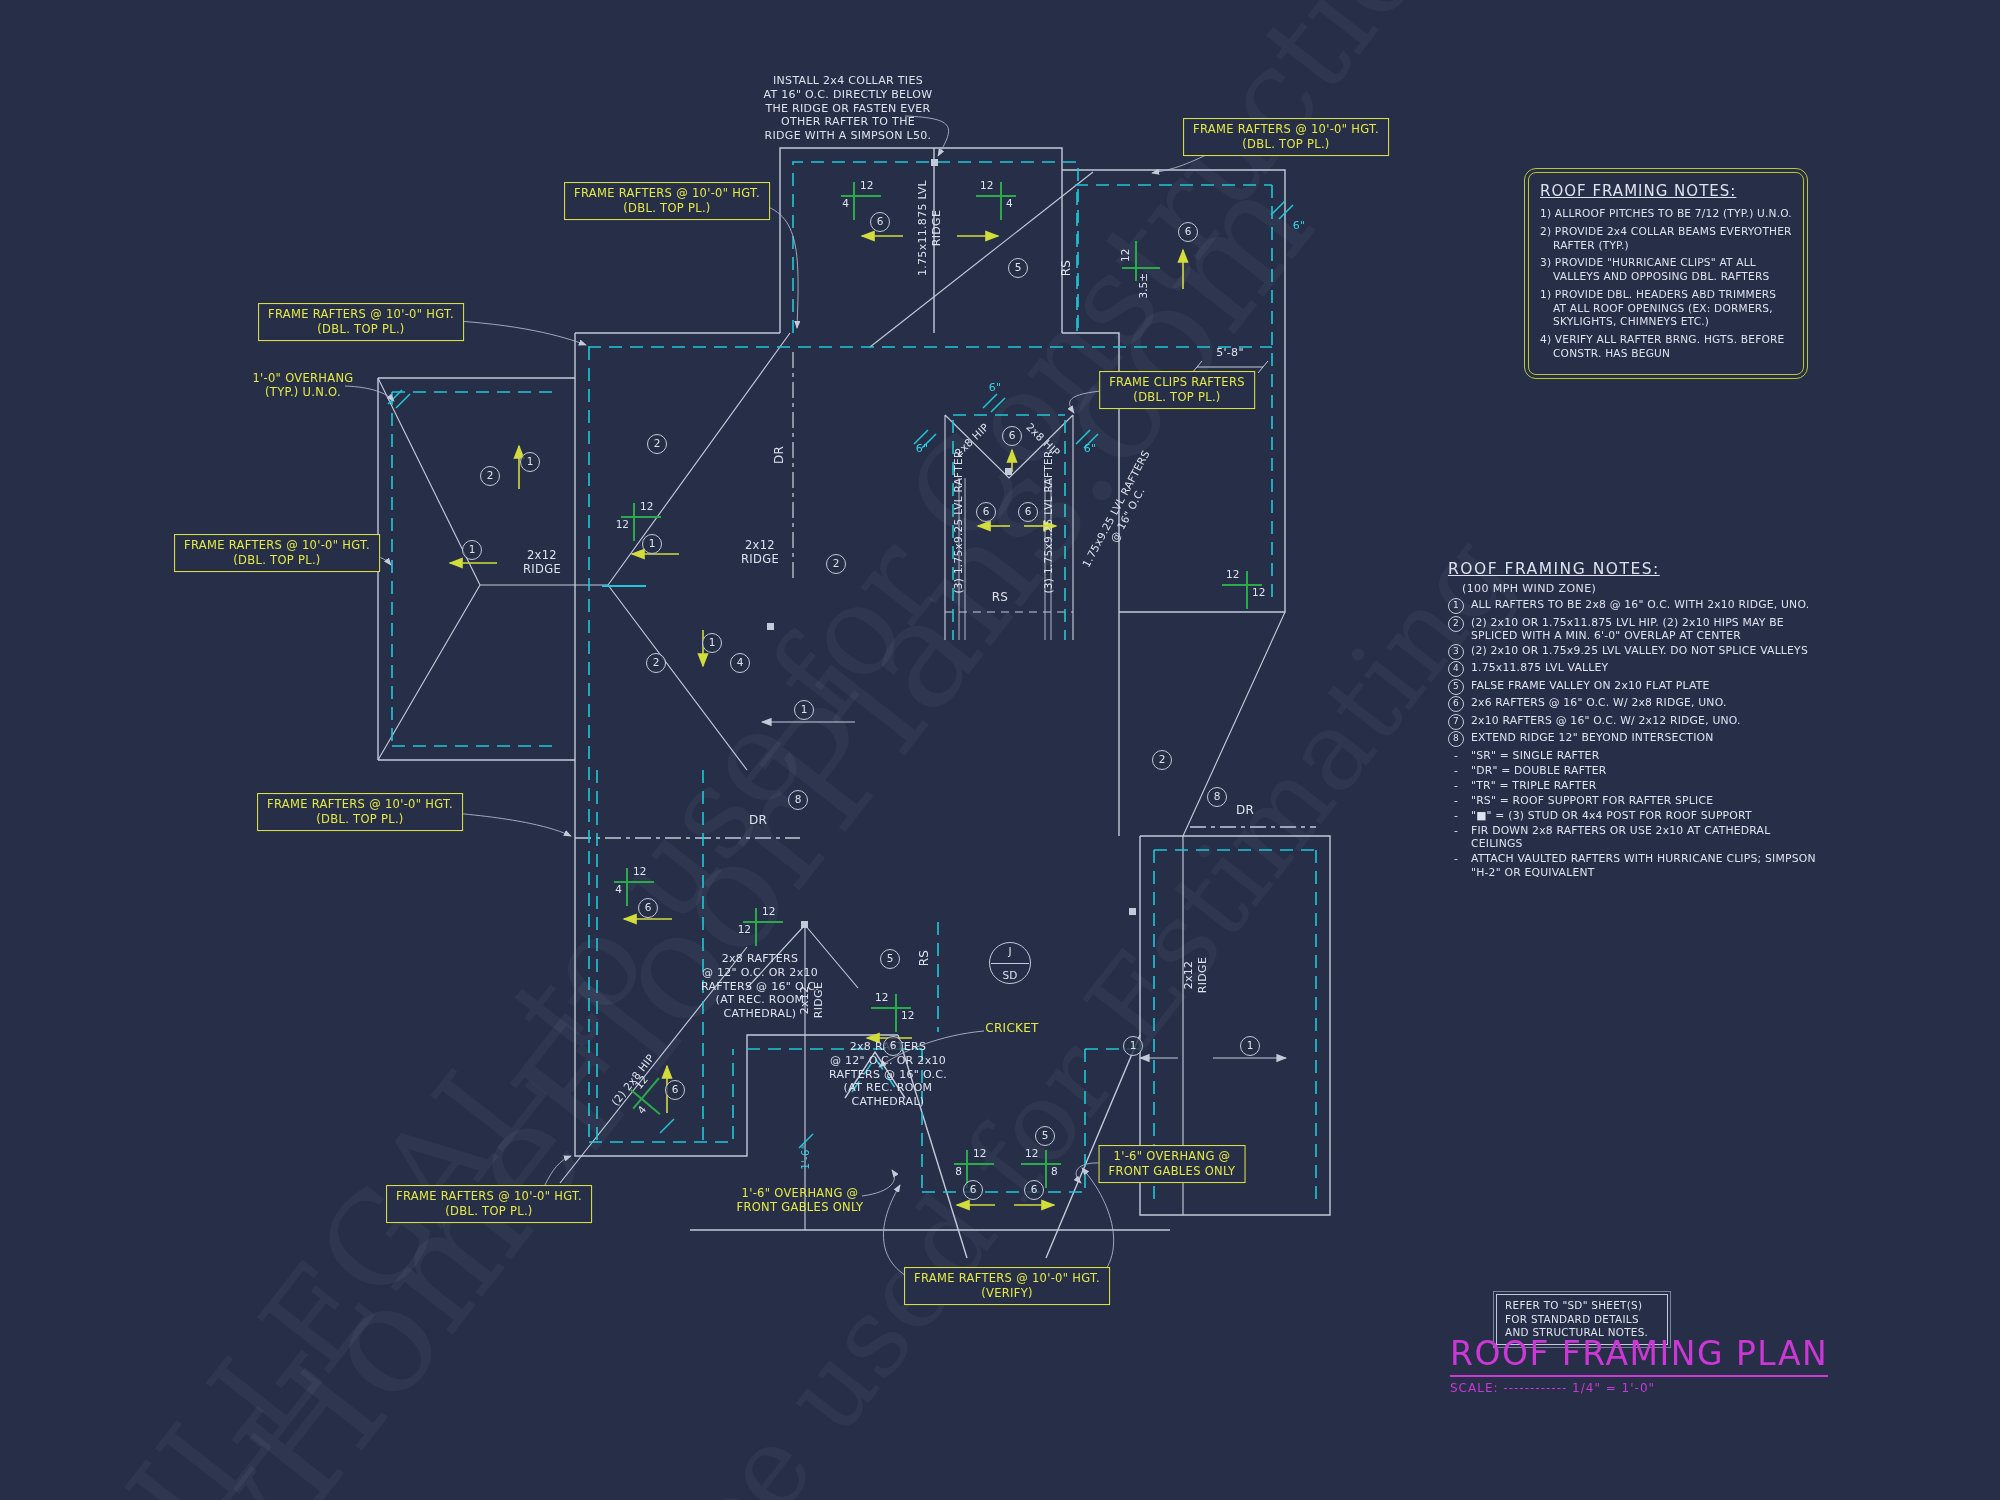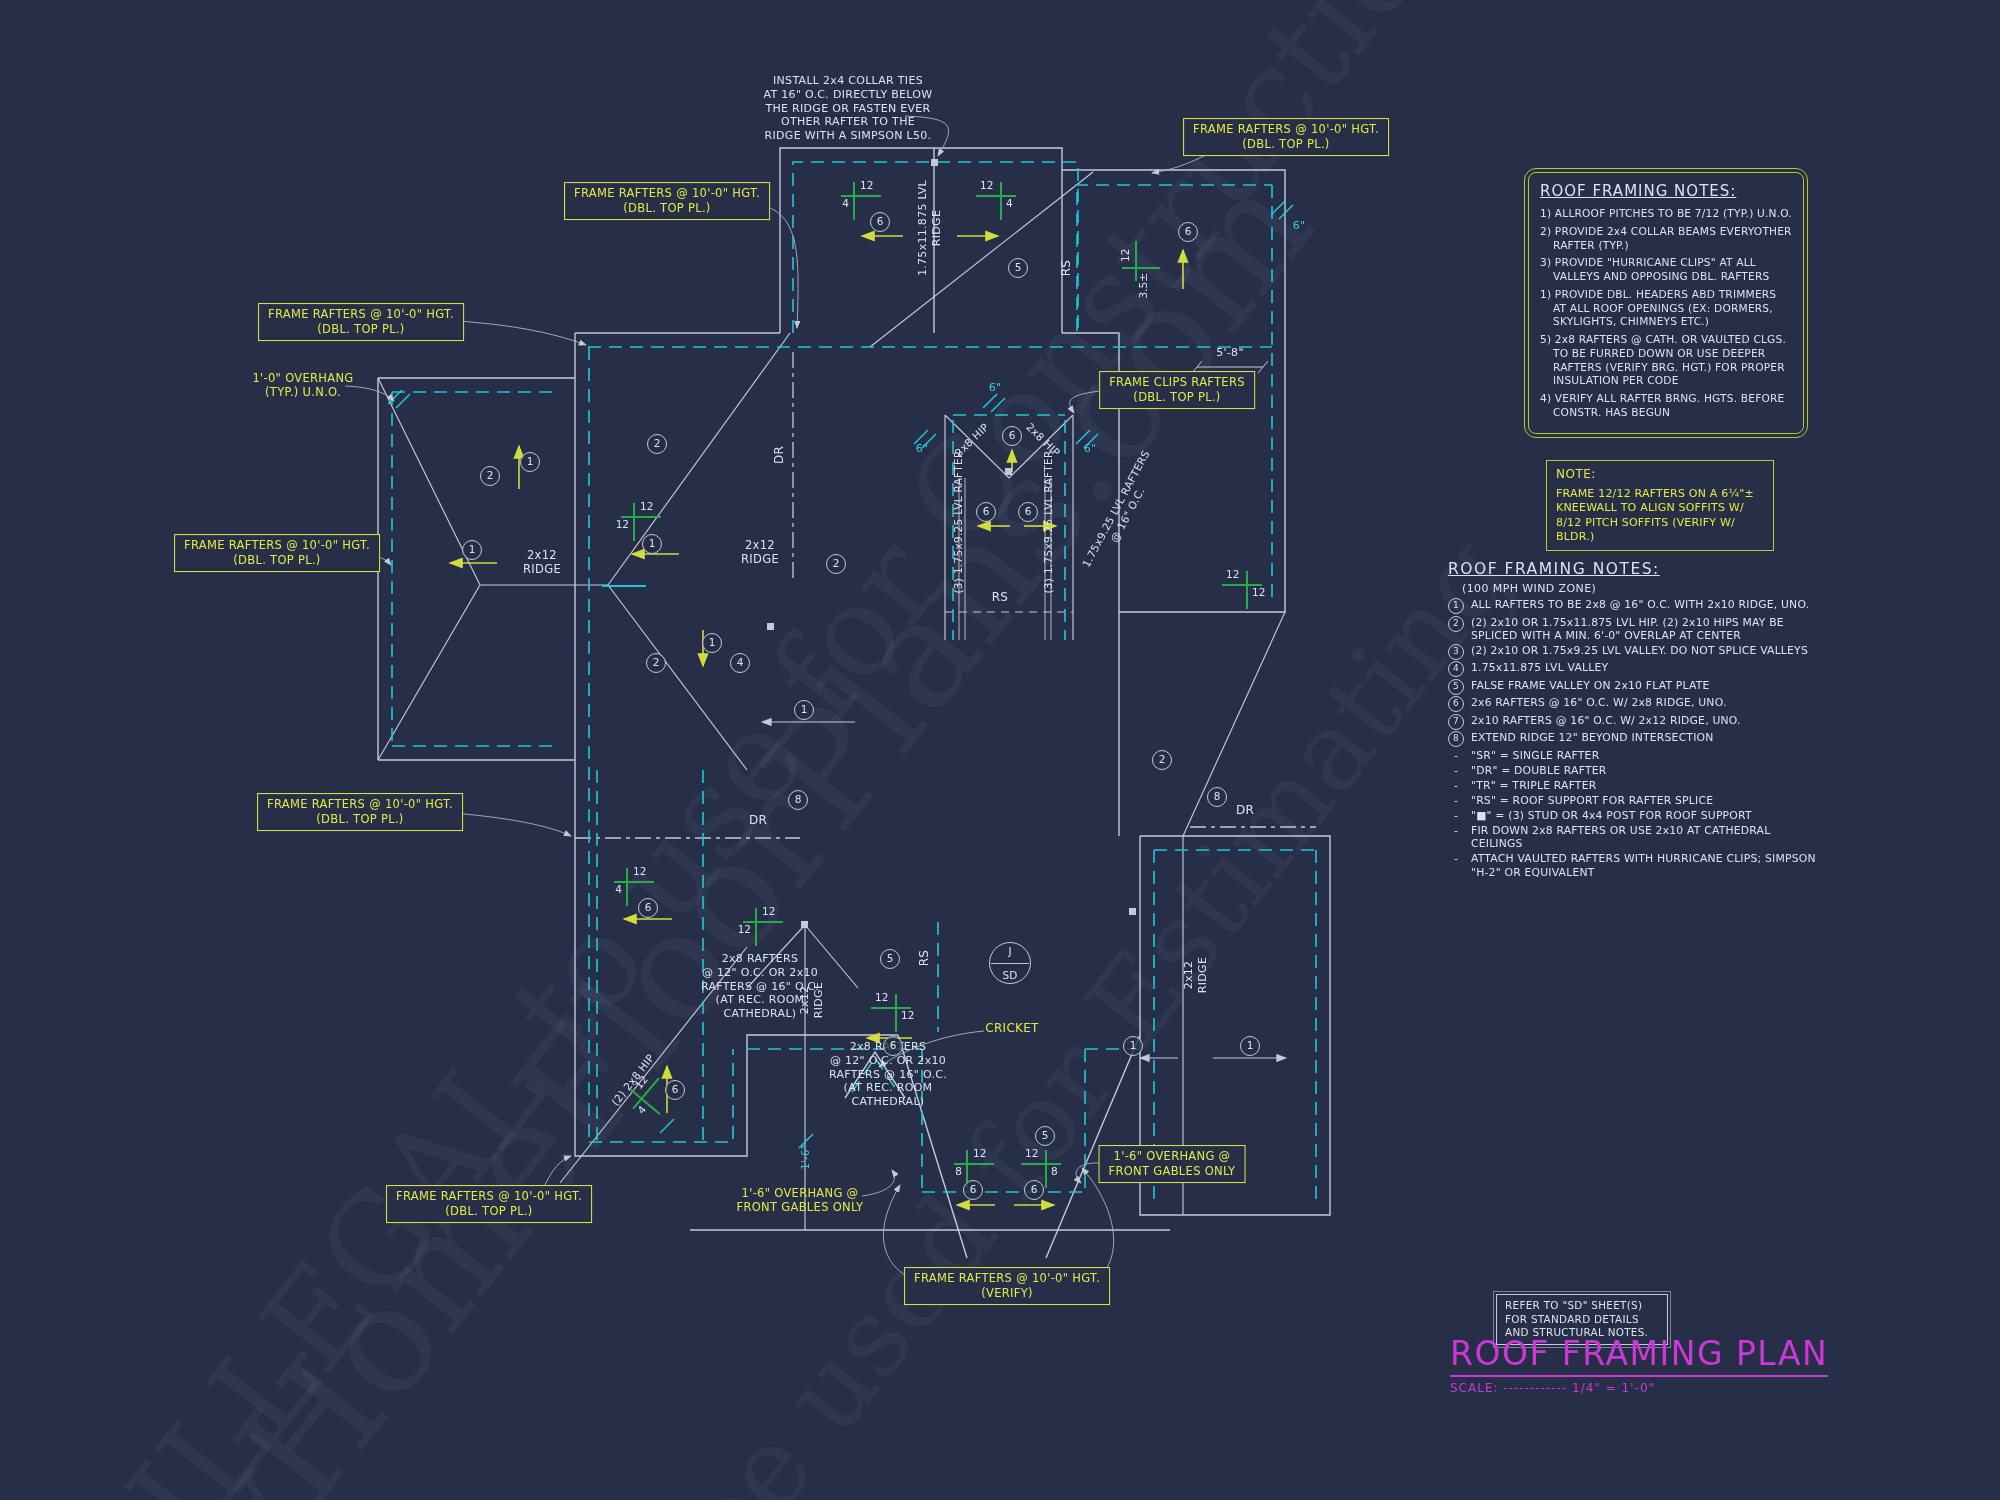--- a/index.html
+++ b/index.html
@@ -197,33 +197,24 @@
     <span class="b">SD</span>
   </div>
 
   <div id="notes-box">
     <div class="nb-title">ROOF FRAMING NOTES:</div>
     <div id="nb-items">
         <div class="nb-item">1) ALLROOF PITCHES TO BE 7/12 (TYP.) U.N.O.</div>
         <div class="nb-item">2) PROVIDE 2x4 COLLAR BEAMS EVERYOTHER RAFTER (TYP.)</div>
         <div class="nb-item">3) PROVIDE "HURRICANE CLIPS" AT ALL VALLEYS AND OPPOSING DBL. RAFTERS</div>
         <div class="nb-item">1) PROVIDE DBL. HEADERS ABD TRIMMERS AT ALL ROOF OPENINGS (EX: DORMERS, SKYLIGHTS, CHIMNEYS ETC.)</div>
-        <div class="nb-item">5) 2x8 RAFTERS @ CATH. OR VAULTED CLGS. TO BE FURRED DOWN OR USE DEEPER RAFTERS (VERIFY BRG. HGT.) FOR PROPER INSULATION PER CODE</div>
         <div class="nb-item">4) VERIFY ALL RAFTER BRNG. HGTS. BEFORE CONSTR. HAS BEGUN</div>
       </div>
   </div>
 
-  <div id="kneewall">
-    <div class="kw-title">NOTE:</div>
-    <div id="kw-lines">
-        <div class="kw-line">FRAME 12/12 RAFTERS ON A 6¼"±</div>
-        <div class="kw-line">KNEEWALL TO ALIGN SOFFITS W/</div>
-        <div class="kw-line">8/12 PITCH SOFFITS (VERIFY W/ BLDR.)</div>
-      </div>
-  </div>
 
   <div id="windnotes">
     <div class="wn-title">ROOF FRAMING NOTES:</div>
     <div class="wn-sub">(100 MPH WIND ZONE)</div>
     <div id="wn-list">
         <div class="wn-row">
           <div class="wn-mark"><span class="circ">1</span></div>
           <div>ALL RAFTERS TO BE 2x8 @ 16" O.C. WITH 2x10 RIDGE, UNO.</div>
         </div>
         <div class="wn-row">

